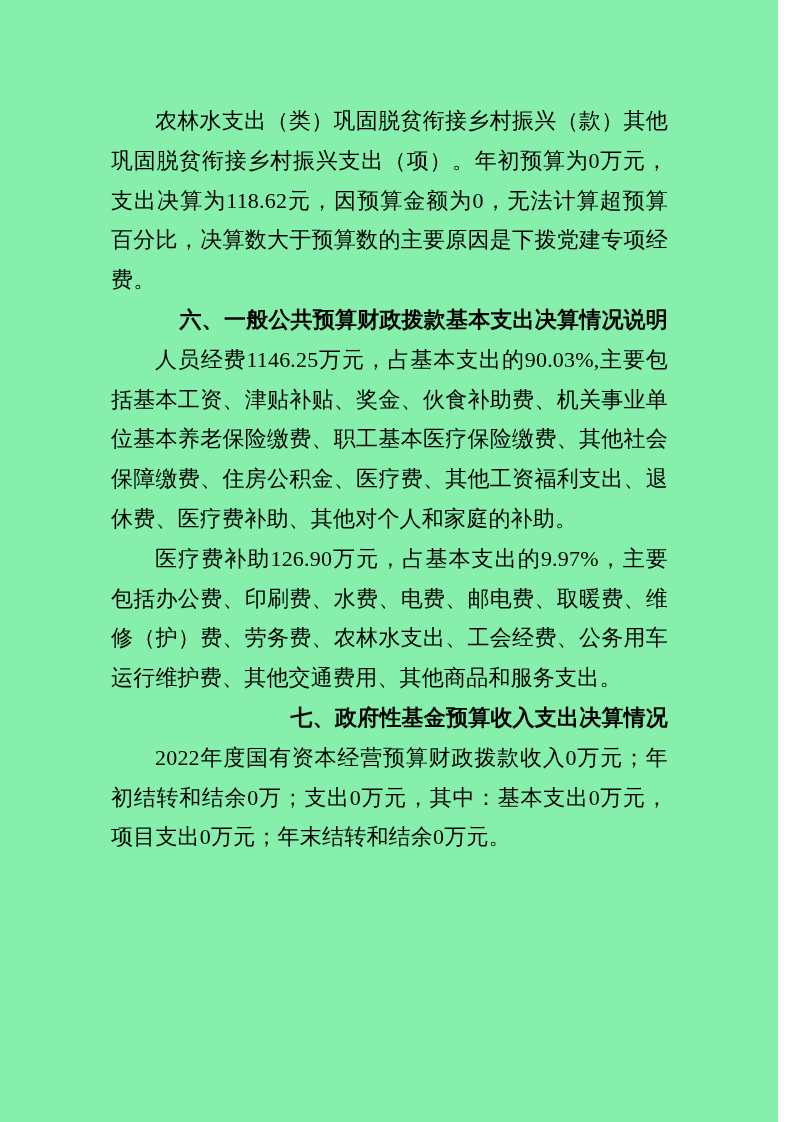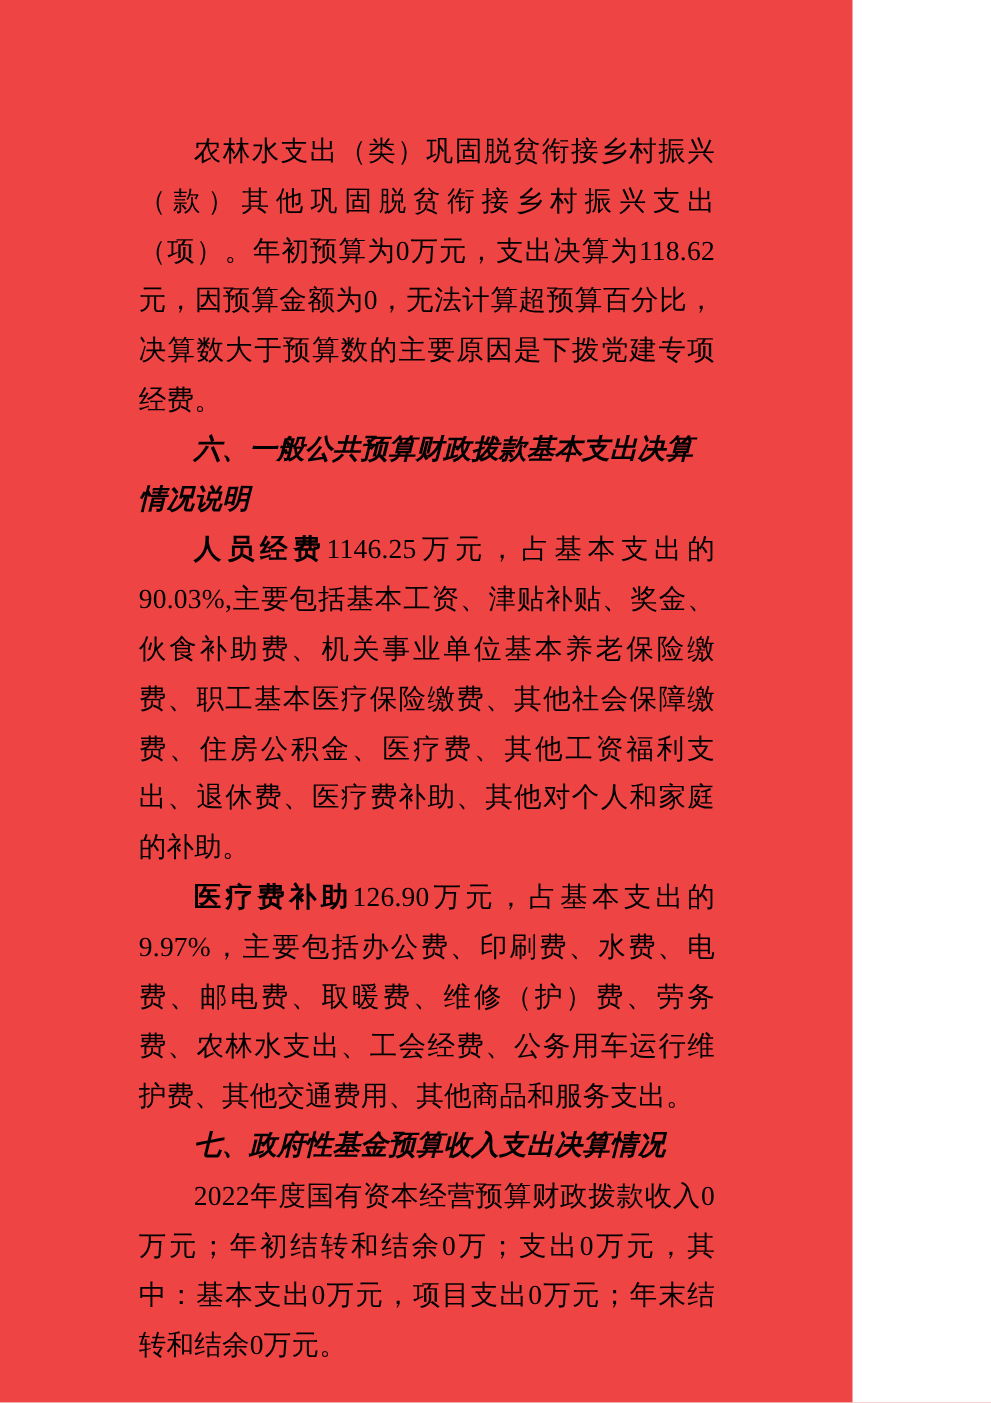--- a/index.html
+++ b/index.html
@@ -2,23 +2,23 @@
 <html lang="zh"><head>
 <meta charset="utf-8">
 <style>
   html, body {
     margin: 0;
     padding: 0;
     background: #ffffff;
   }
   .page {
     position: relative;
-    width: 682px;
+    width: 778px;
     height: 1122px;
-    background: #ef4444;
+    background: #86efac;
     color: #000000;
     overflow: hidden;
     box-sizing: border-box;
   }
   .content {
     box-sizing: border-box;
     padding: 101px 110px 0 111px;
     font-family: "Liberation Serif", "DejaVu Serif", serif;
     font-size: 22px;
     line-height: 39.8px;
@@ -30,25 +30,24 @@
     margin: 0;
     padding: 0;
     text-indent: 44px;
   }
   .content p.extra-indent {
     text-indent: 56px;
   }
   .heading {
     font-family: "DejaVu Sans", "Liberation Sans", sans-serif;
     font-weight: bold;
-    text-align: left;
-    font-style: italic;
+    text-align: right;
   }
   strong.lead {
-    font-weight: bold;
+    font-weight: normal;
   }
 </style>
 </head>
 <body>
 
 <div class="page">
   <div class="content">
 
     <p class="body-para">农林水支出（类）巩固脱贫衔接乡村振兴（款）其他巩固脱贫衔接乡村振兴支出（项）。年初预算为0万元，支出决算为118.62元，因预算金额为0，无法计算超预算百分比，决算数大于预算数的主要原因是下拨党建专项经费。</p>
 

